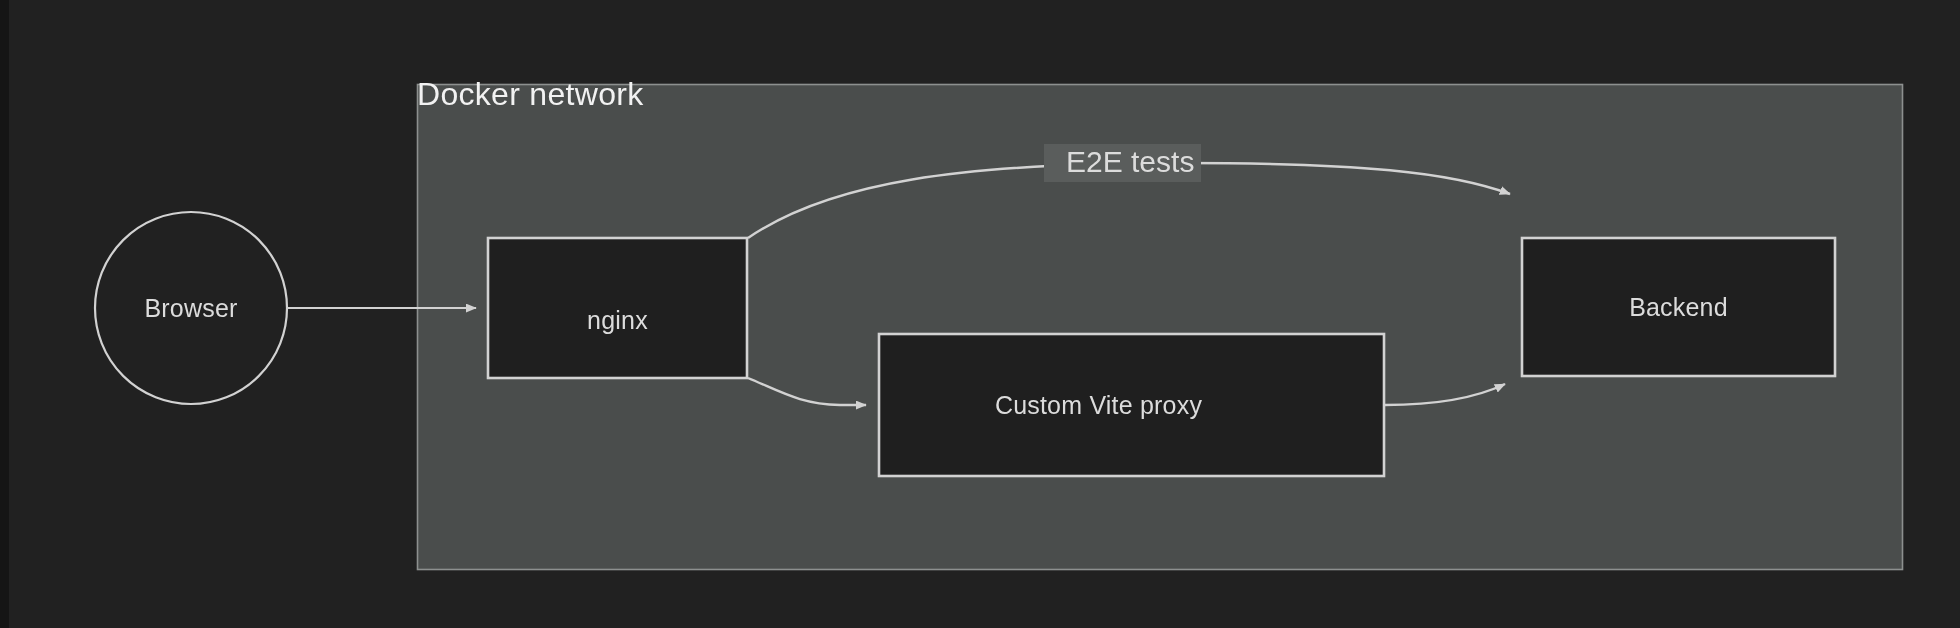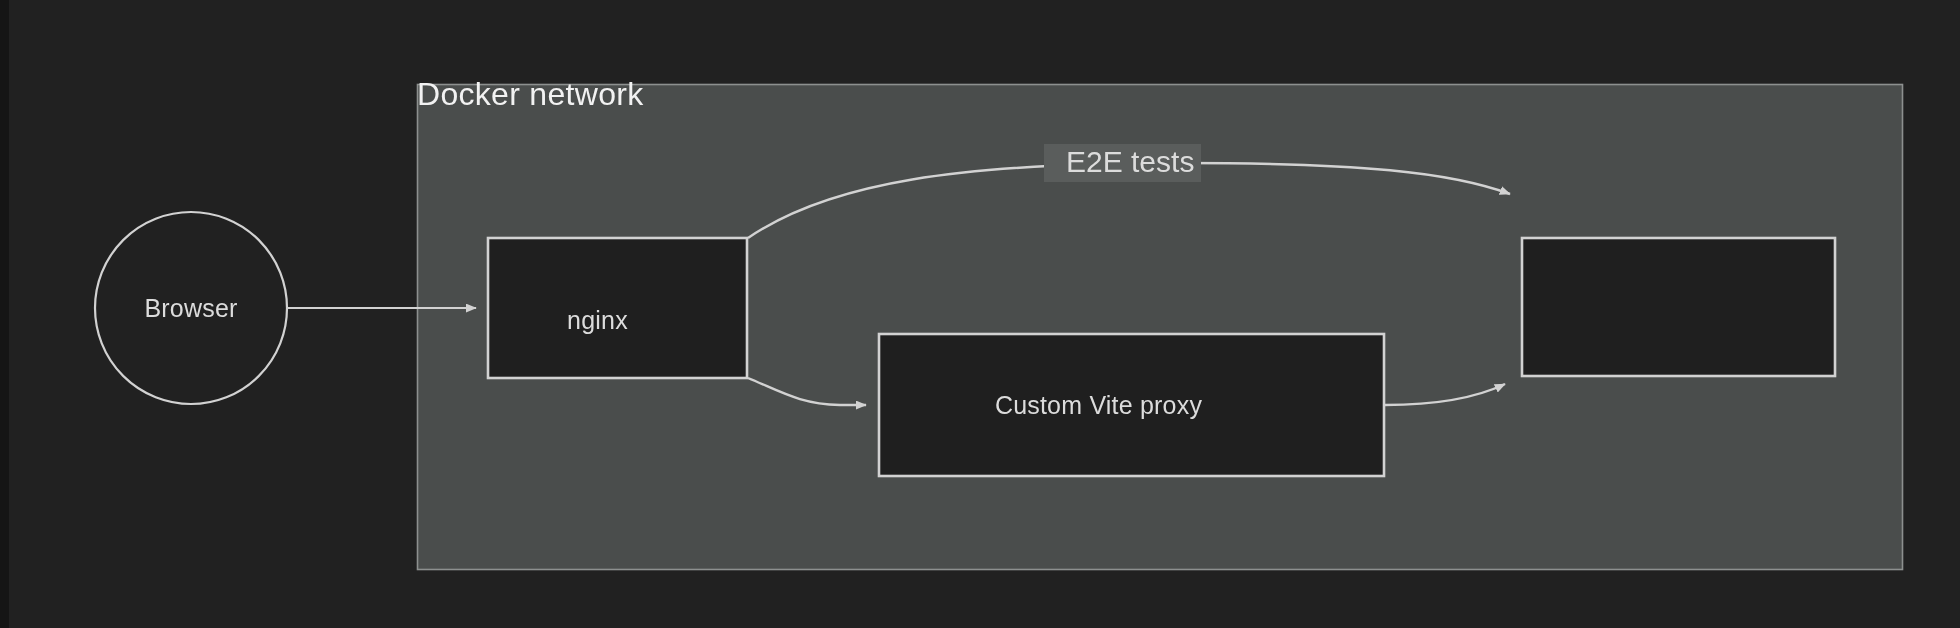--- a/index.html
+++ b/index.html
@@ -98,20 +98,21 @@
 
     <path d="M 748 378 C 782 392, 800 404, 840 405 L 866 405" fill="none" stroke="#d2d2d2" stroke-width="2.4" marker-end="url(#arrowhead)"></path>
 
     <path d="M 1385 405 C 1440 405, 1480 396, 1505 384" fill="none" stroke="#d2d2d2" stroke-width="2.4" marker-end="url(#arrowhead)"></path>
   </svg>
 
   <div id="group-title">Docker network</div>
 
   <div class="node-label" style="left:95px; top:212px; width:192px; height:192px;">Browser</div>
 
-  <div class="node-label" style="left:467px; top:237px; width:261px; height:167px;">nginx</div>
+  <div class="node-label" style="left:487px; top:237px; width:261px; height:167px;">nginx</div>
 
   <div class="node-label" style="left:878px; top:333px; width:441px; height:144px;">Custom Vite proxy</div>
 
+  <div class="node-label" style="left:1521px; top:237px; width:315px; height:140px;">Backend</div>
 
   <div id="edge-label-e2e" style="left:1044px; top:144px;">E2E tests</div>
 
 </div>
 
 </body></html>

